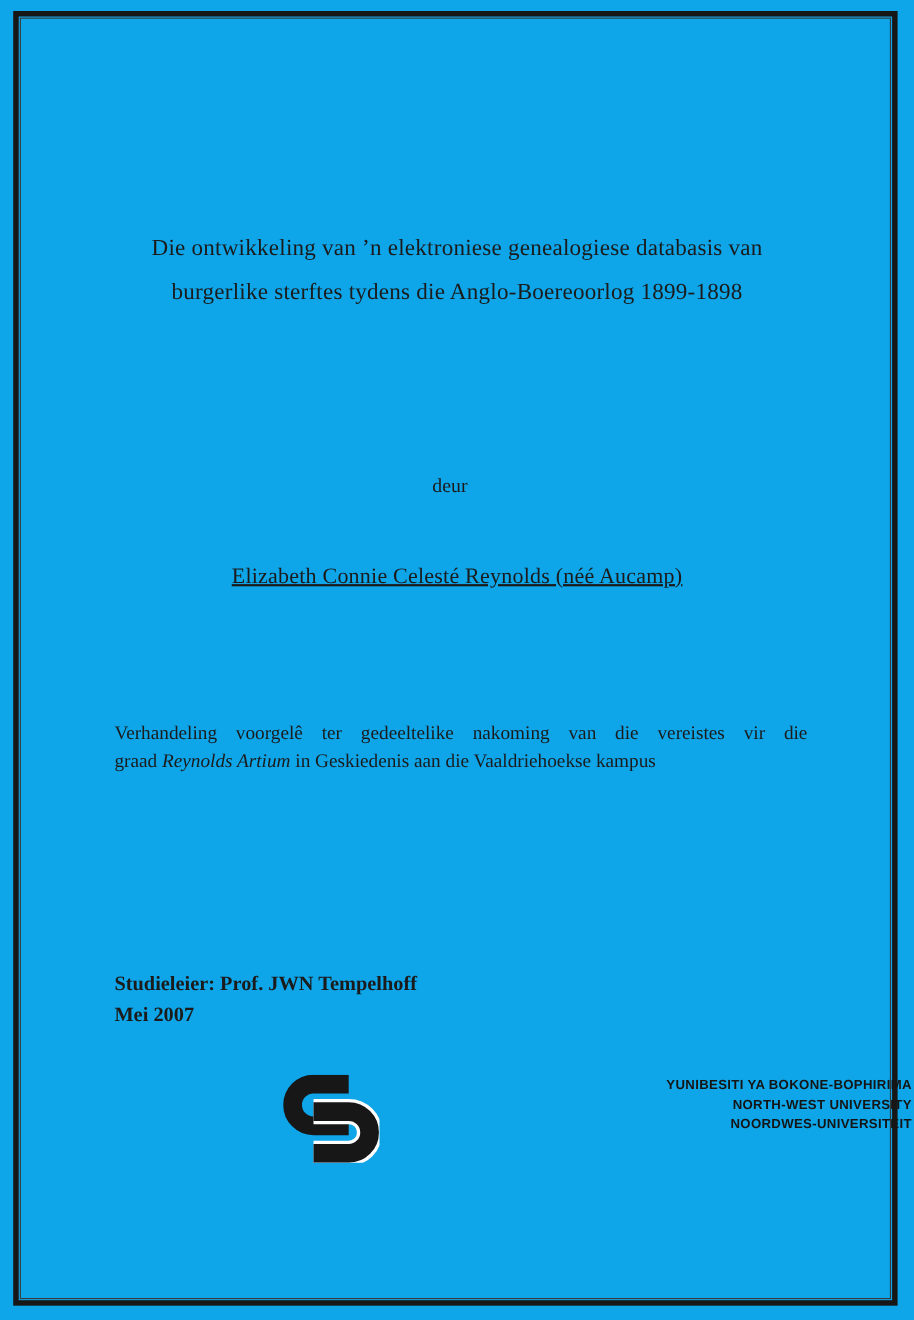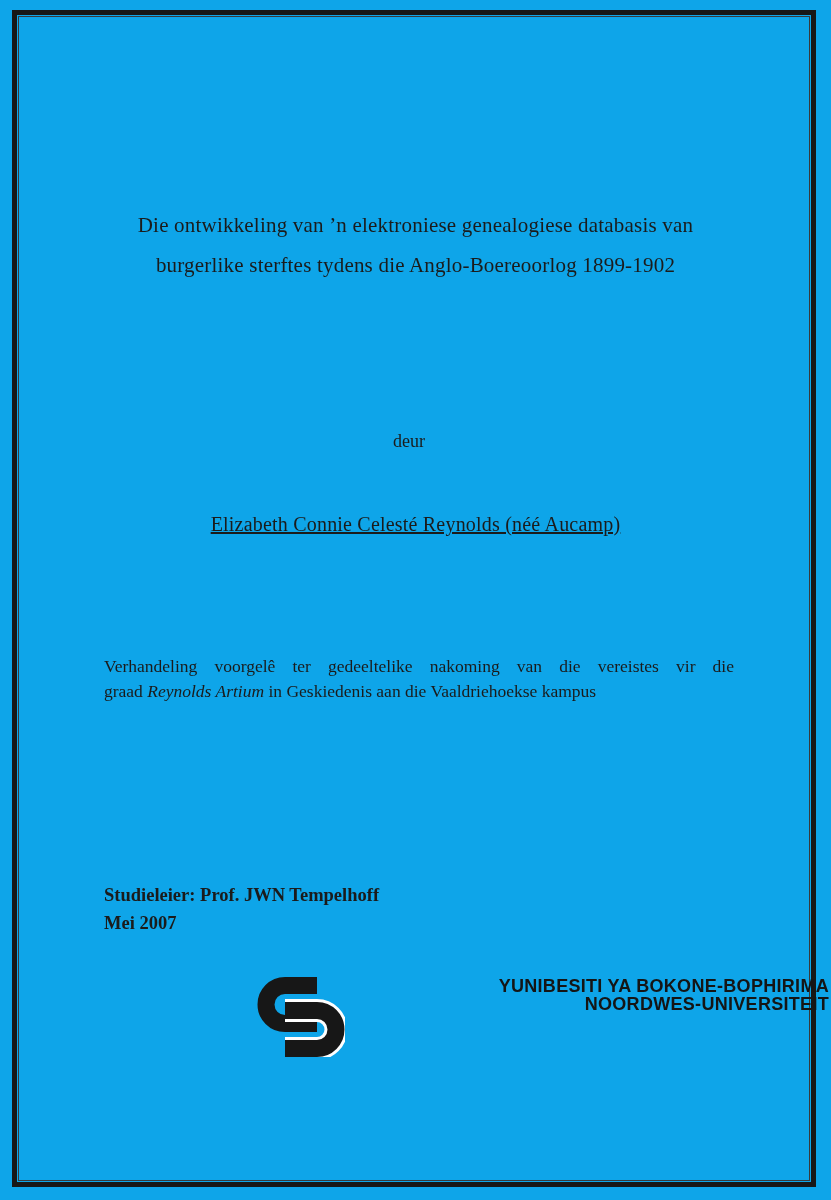--- a/index.html
+++ b/index.html
@@ -80,40 +80,40 @@
     position: absolute;
     left: 0; top: 0;
     width: 88px; height: 80px;
   }
   .logo-text {
     position: absolute;
     left: 44px; top: 1px;
     width: 528px;
     text-align: right;
     font-family: "Liberation Sans", "DejaVu Sans", sans-serif;
-    font-size: 18px;
+    font-size: 12px;
     font-weight: 700;
     line-height: 17.6px;
     letter-spacing: 0.3px;
     color: #151515;
     white-space: nowrap;
   }
 </style>
 </head>
 <body>
 
 <div class="page">
 
   <div class="frame-outer">
     <div class="frame-inner"></div>
   </div>
 
   <div class="title-block">
     <div>Die ontwikkeling van ’n elektroniese genealogiese databasis van</div>
-    <div>burgerlike sterftes tydens die Anglo-Boereoorlog 1899-1902</div>
+    <div>burgerlike sterftes tydens die Anglo-Boereoorlog 1899-1898</div>
   </div>
 
   <div class="byline">deur</div>
 
   <div class="author">Elizabeth Connie Celesté Reynolds (néé Aucamp)</div>
 
   <div class="statement">
     <div class="just">Verhandeling voorgelê ter gedeeltelike nakoming van die vereistes vir die</div>
     <div><span>graad </span><span class="italic">Reynolds Artium</span><span> in Geskiedenis aan die Vaaldriehoekse kampus</span></div>
   </div>
@@ -124,17 +124,18 @@
   </div>
 
   <div class="logo-row">
     <svg class="logo-mark" viewBox="0 0 88 80" xmlns="http://www.w3.org/2000/svg" aria-hidden="true">
       <path d="M 60 8.5 H 28 A 19 19 0 0 0 28 46.5 H 60" fill="none" stroke="#171717" stroke-width="17"></path>
       <path d="M 28 33.5 H 60 A 19 19 0 0 1 60 71.5 H 28" fill="none" stroke="#fefefe" stroke-width="23"></path>
       <path d="M 28 33.5 H 60 A 19 19 0 0 1 60 71.5 H 28" fill="none" stroke="#171717" stroke-width="17"></path>
     </svg>
     <div class="logo-text">
       <div>YUNIBESITI YA BOKONE-BOPHIRIMA</div>
+      <div>NORTH-WEST UNIVERSITY</div>
       <div>NOORDWES-UNIVERSITEIT</div>
     </div>
   </div>
 
 </div>
 
 </body></html>

